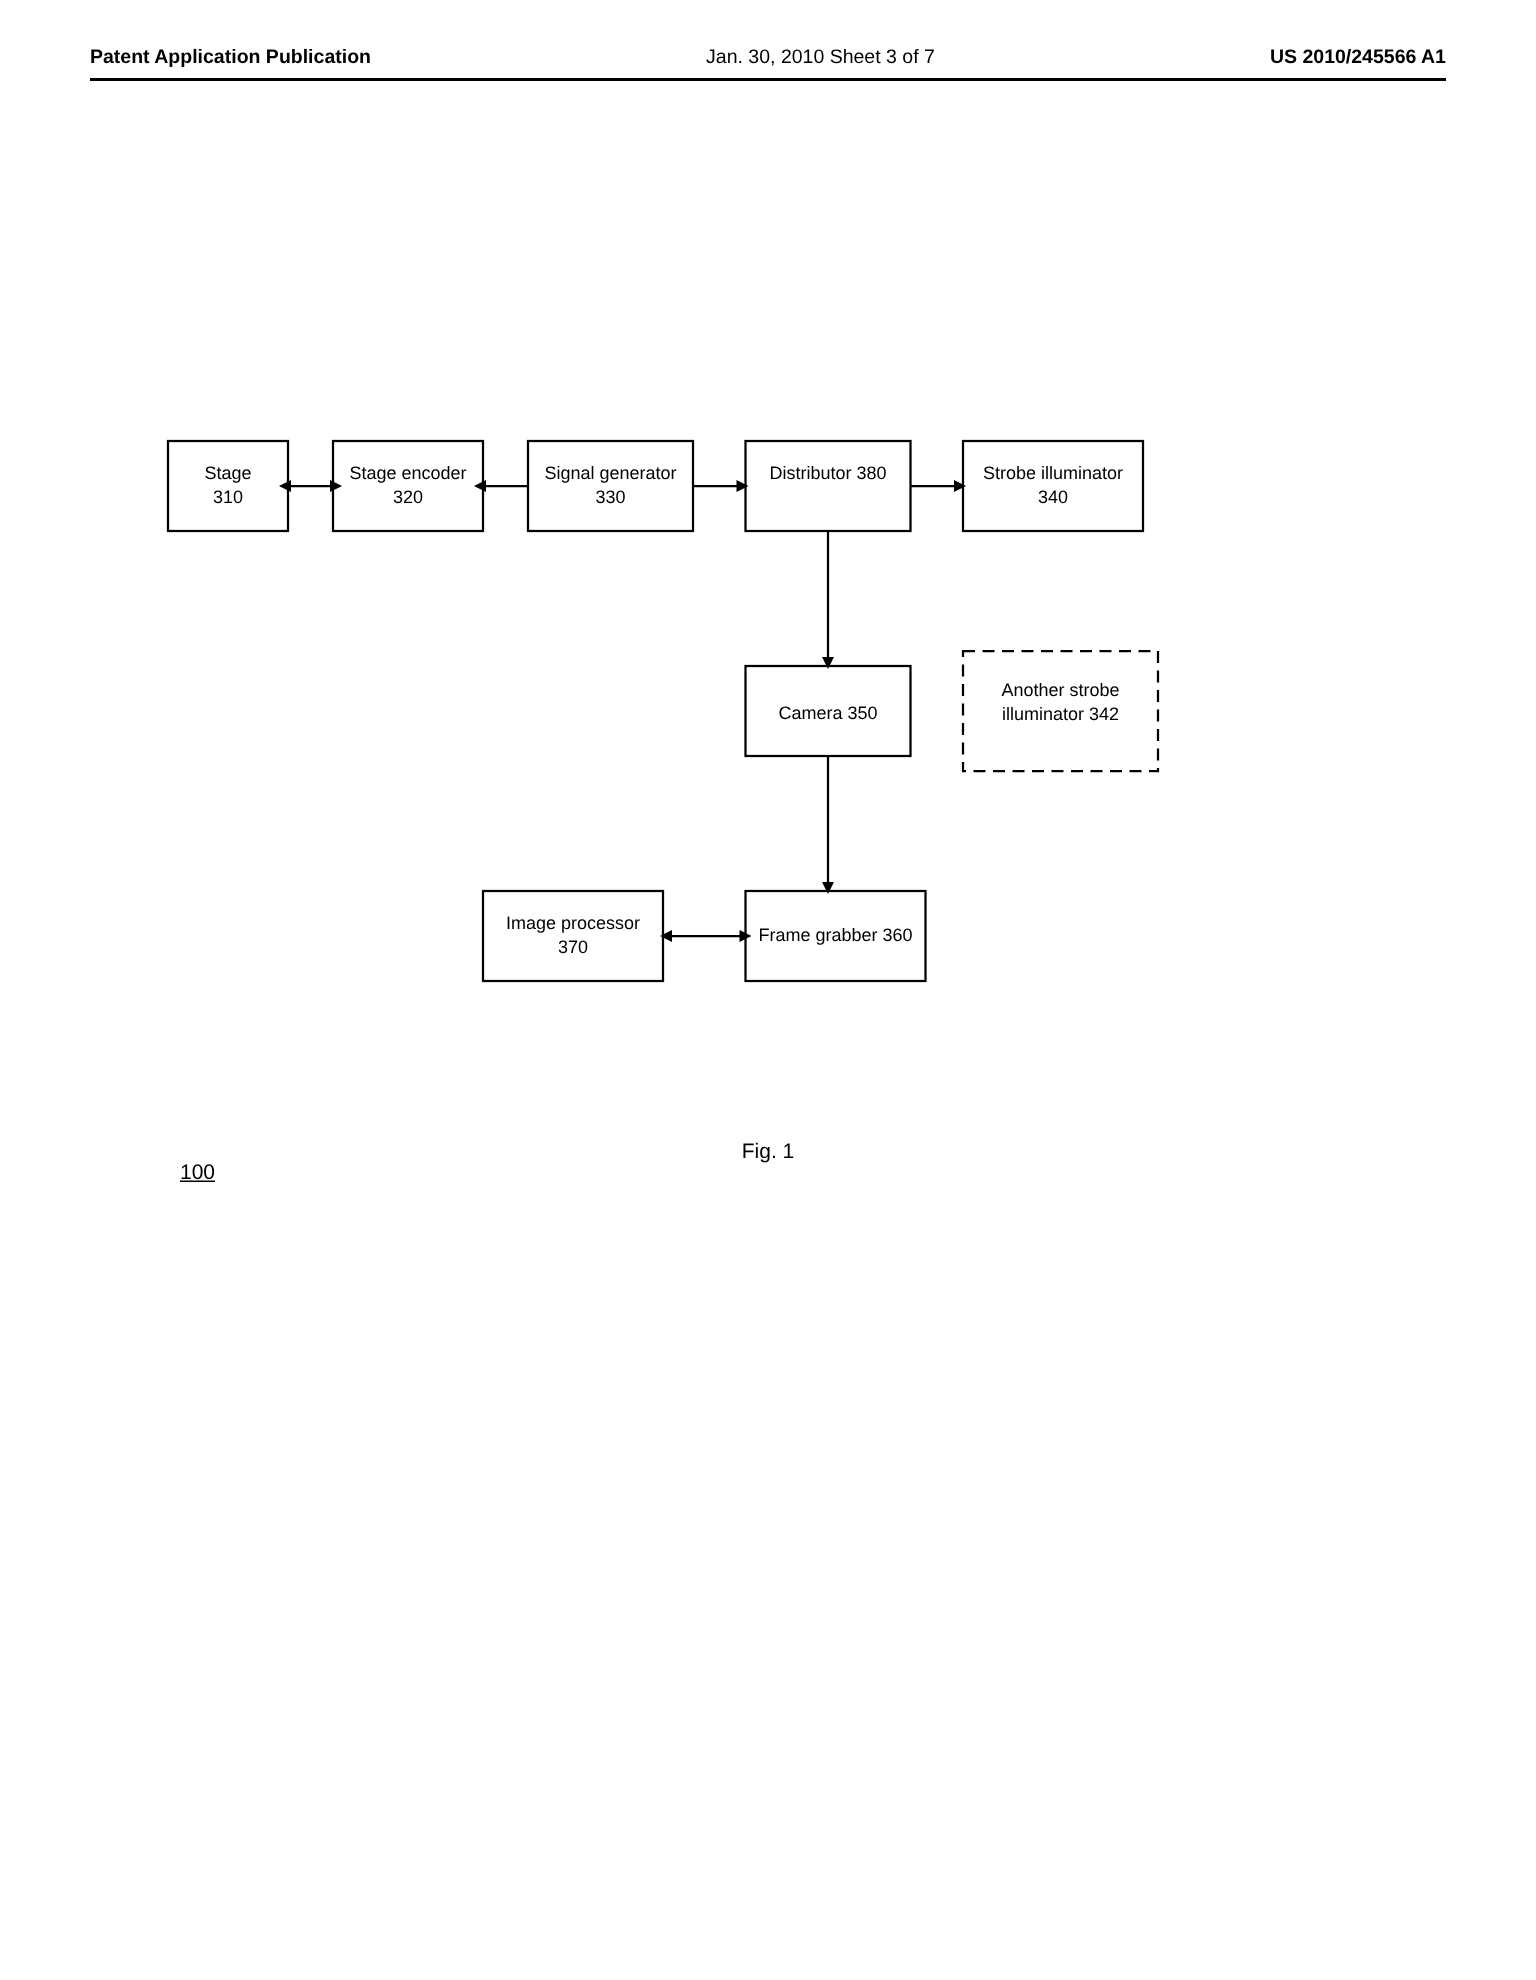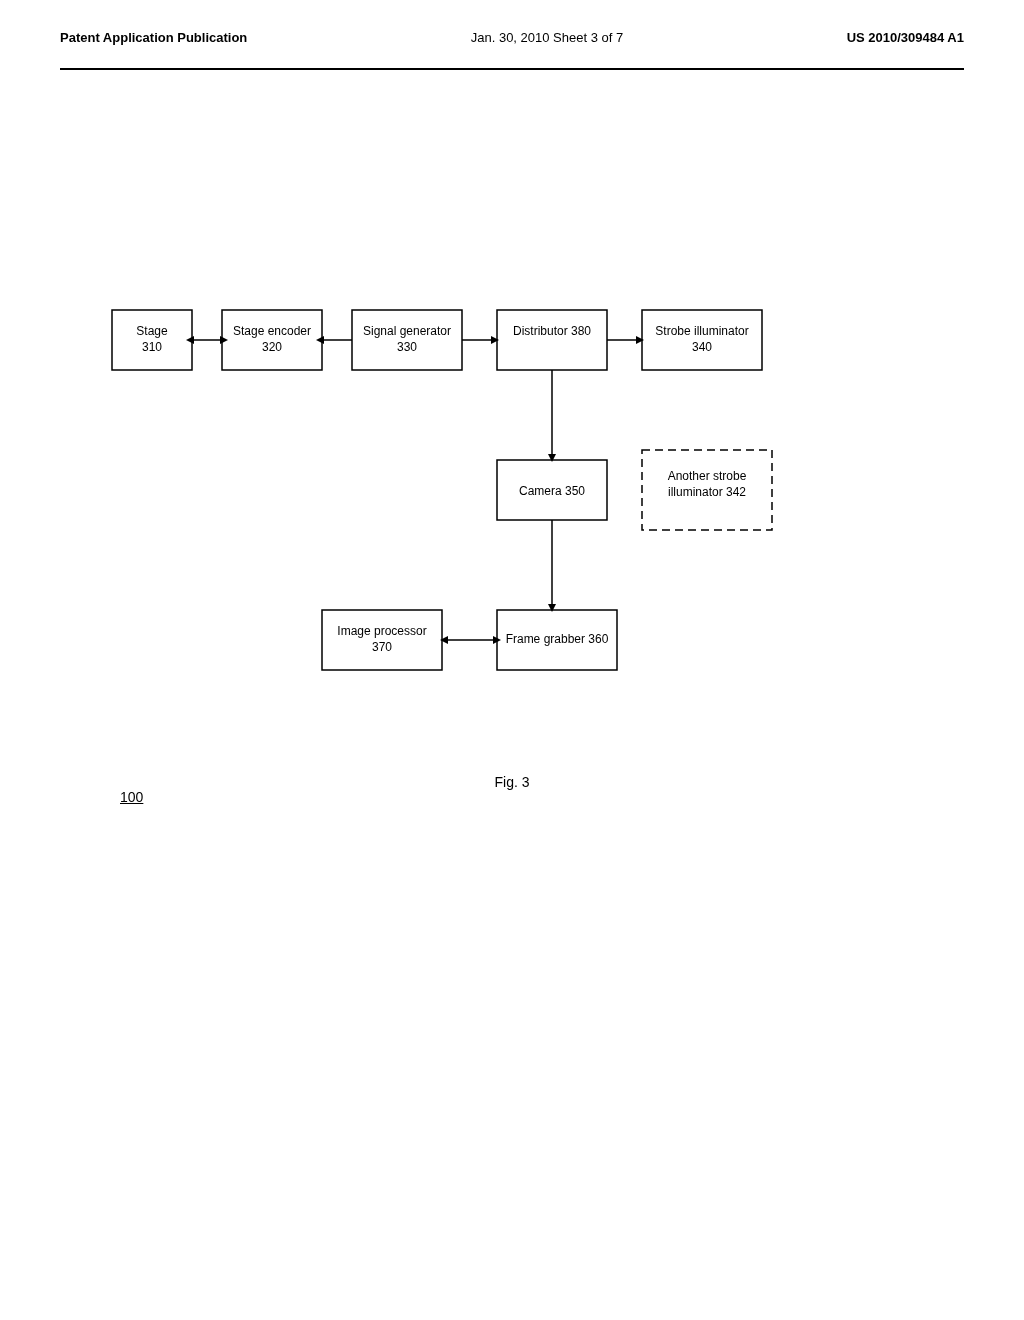--- a/index.html
+++ b/index.html
@@ -19,21 +19,21 @@
       padding: 30px 60px;
       position: relative;
     }
 
     
     .header {
       display: flex;
       justify-content: space-between;
       align-items: baseline;
       border-bottom: 2px solid #000;
-      padding-bottom: 23px;
+      padding-bottom: 7px;
       margin-bottom: 20px;
     }
 
     .header-left {
       font-size: 13px;
       font-weight: bold;
     }
 
     .header-center {
       font-size: 13px;
@@ -72,21 +72,21 @@
     }
   </style>
 </head>
 <body>
 
 <div class="page">
 
   <div class="header">
     <span class="header-left">Patent Application Publication</span>
     <span class="header-center">Jan. 30, 2010   Sheet 3 of 7</span>
-    <span class="header-right">US 2010/309484 A1</span>
+    <span class="header-right">US 2010/245566 A1</span>
   </div>
 
   <div class="diagram-area">
     <div class="diagram-wrapper">
       <svg class="diagram" viewBox="0 0 820 500" xmlns="http://www.w3.org/2000/svg" font-family="Arial, sans-serif" font-size="12">
 
         <rect x="10" y="60" width="80" height="60" fill="none" stroke="#000" stroke-width="1.5"></rect>
         <text x="50" y="85" text-anchor="middle">Stage</text>
         <text x="50" y="101" text-anchor="middle">310</text>
 
@@ -144,15 +144,15 @@
 
         <polygon points="391,386 399,390 391,394" fill="#000"></polygon>
 
       </svg>
 
       
       <div style="position: absolute; bottom: -55px; left: 60px; font-size: 14px; text-decoration: underline;">100</div>
     </div>
 
     
-    <div class="fig-label">Fig. 3</div>
+    <div class="fig-label">Fig. 1</div>
   </div>
 </div>
 
 </body></html>

